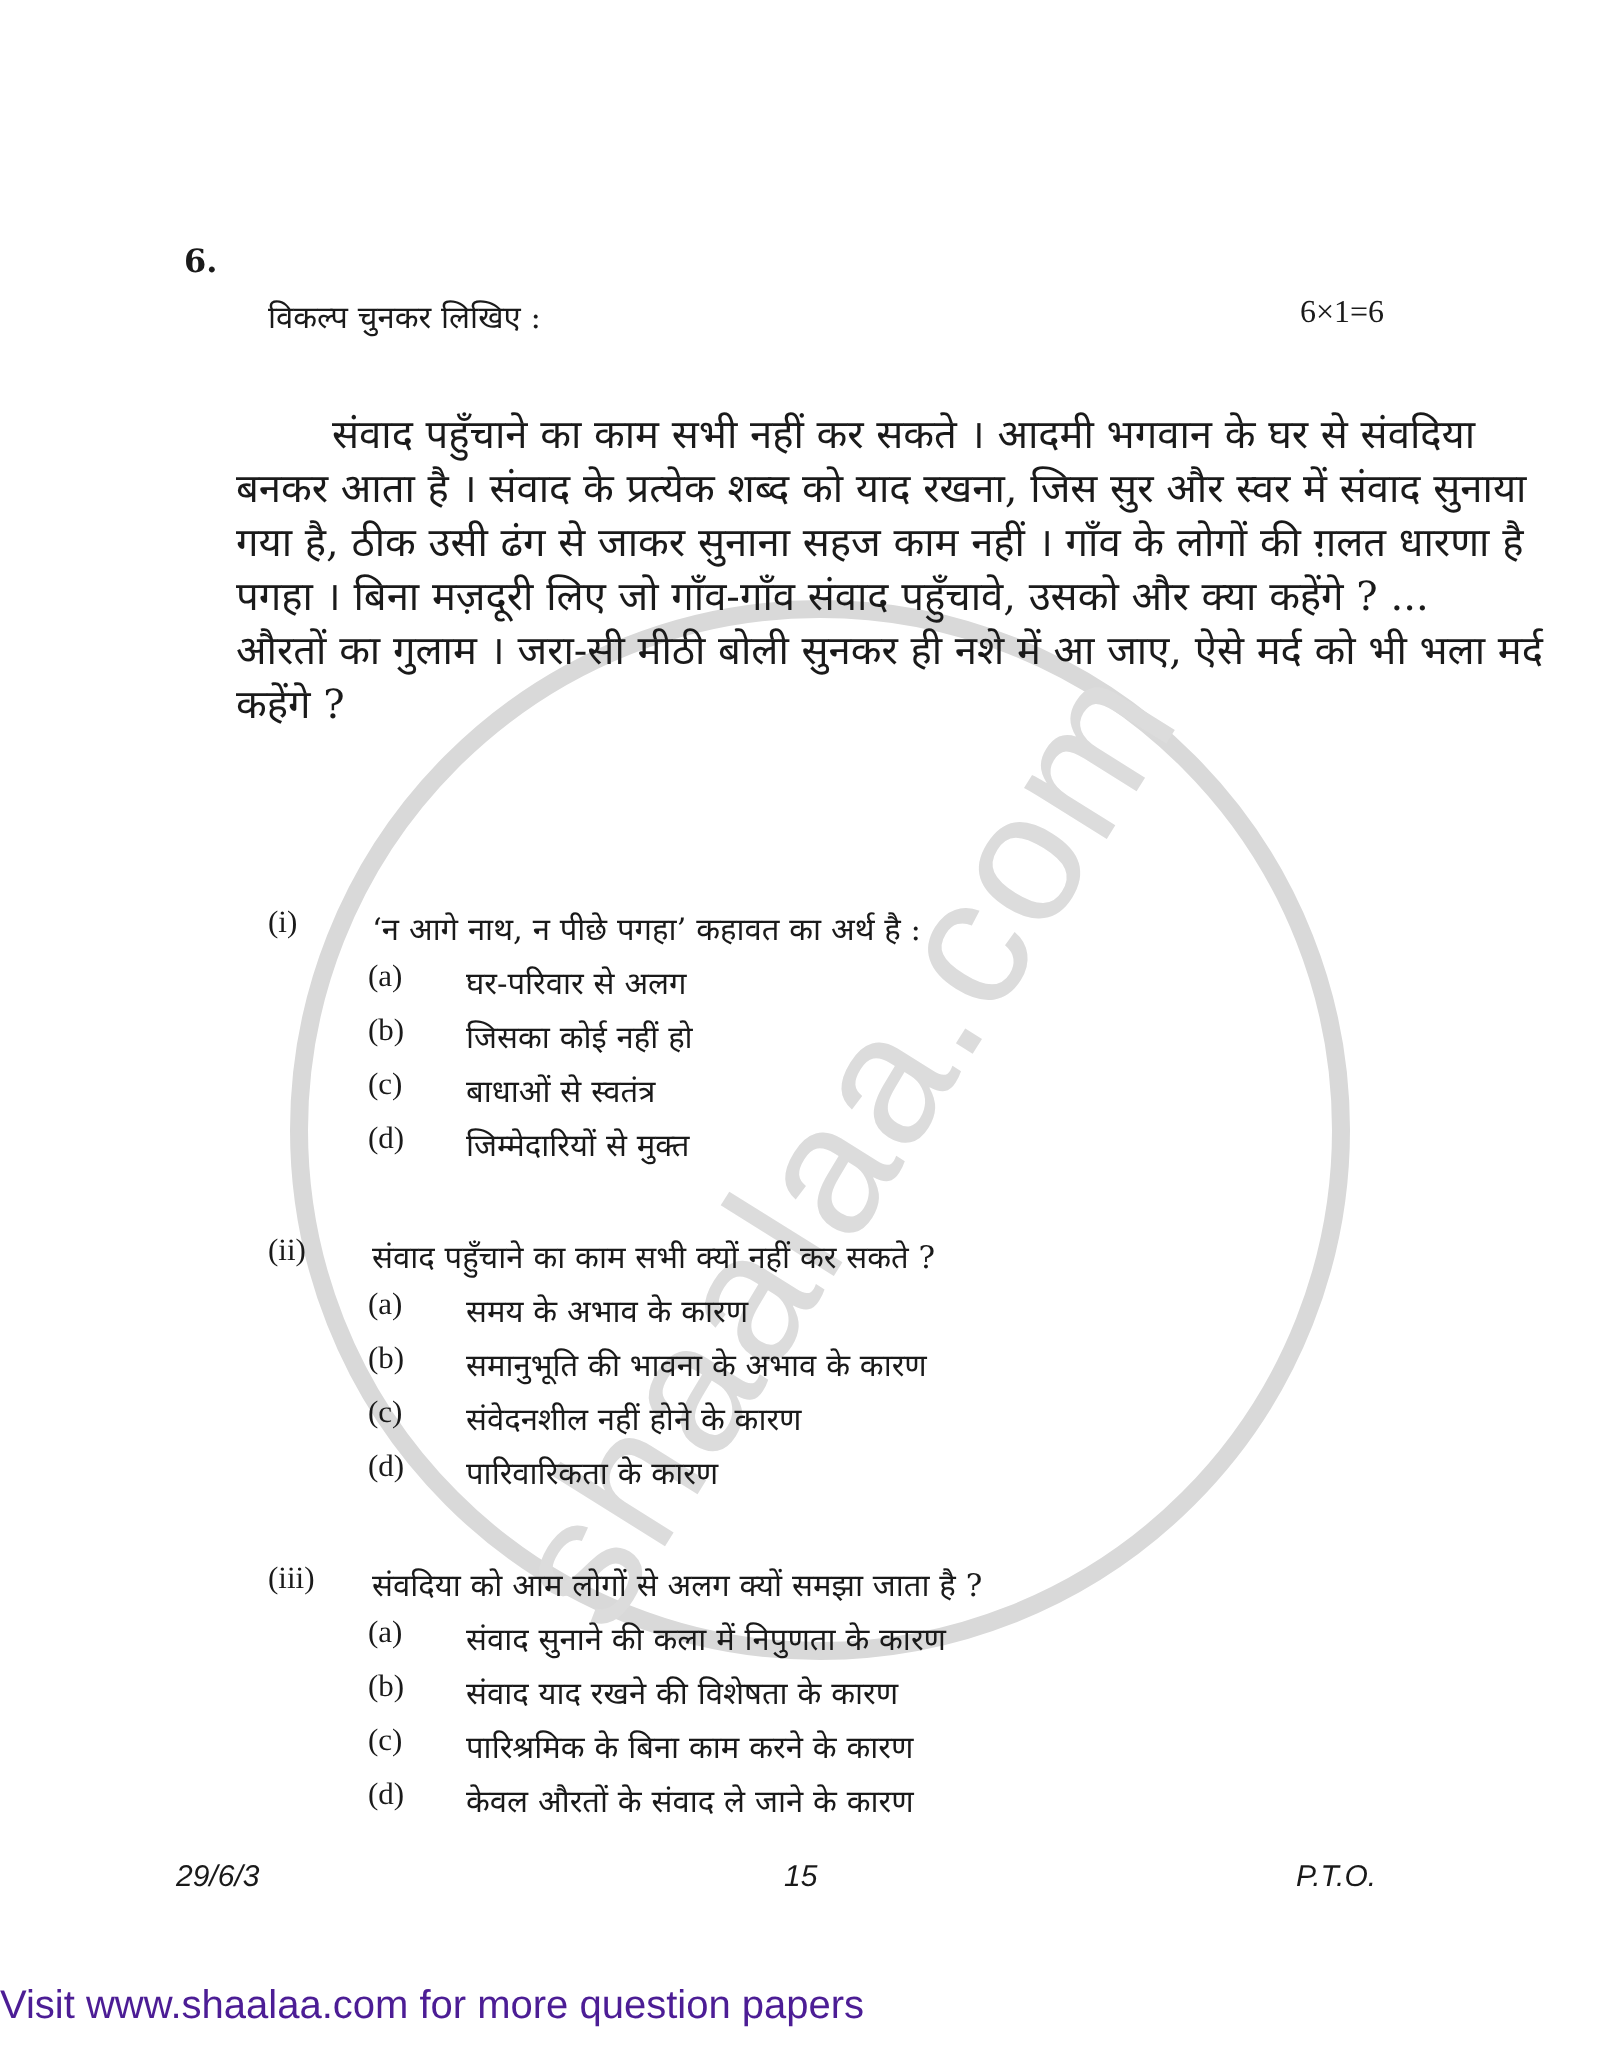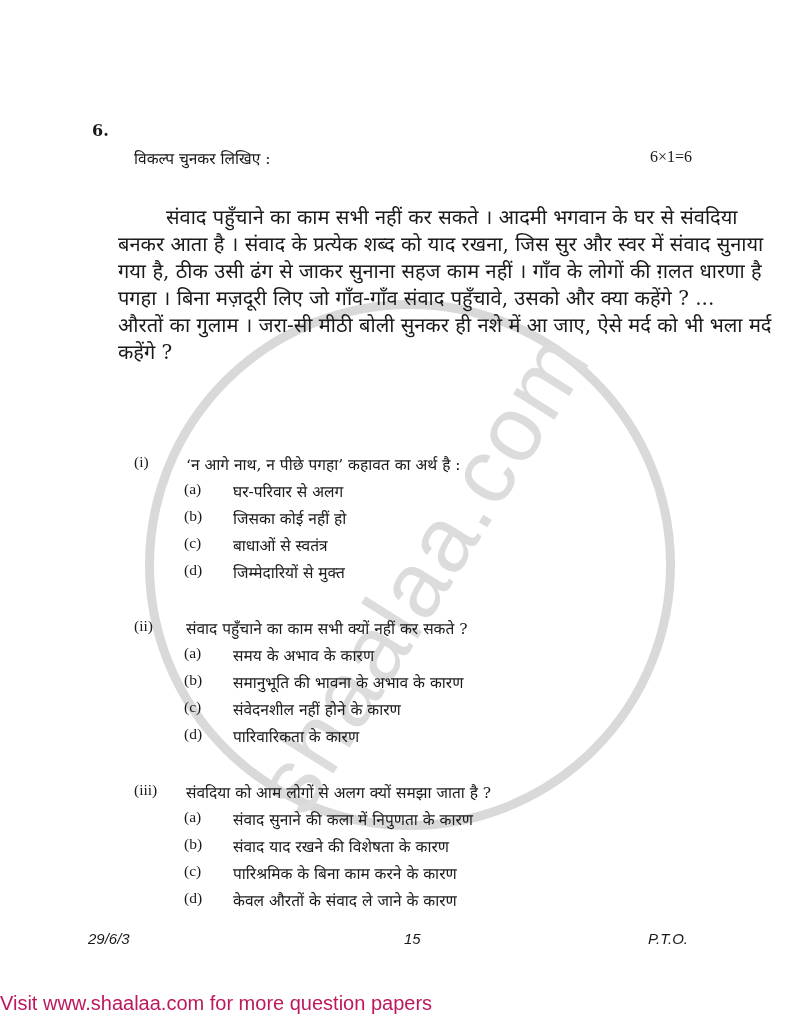--- a/index.html
+++ b/index.html
@@ -29,24 +29,24 @@
   .question { position: absolute; left: 134px; font-size: 15.5px; }
   .q-label { position: absolute; left: 0; top: 0; font-family: "Liberation Serif", serif; font-size: 15.5px; }
   .q-text { position: absolute; left: 52px; top: 0; white-space: nowrap; }
   .opt { position: absolute; left: 50px; white-space: nowrap; }
   .opt-label { position: absolute; left: 0; font-family: "Liberation Serif", serif; }
   .opt-text { position: absolute; left: 49px; }
 
   .footer { position: absolute; top: 930px; font-family: "Liberation Sans", sans-serif;
             font-style: italic; font-size: 15px; }
   .footer-code { left: 88px; }
-  .footer-page { left: 392px; margin-left: 12px; }
+  .footer-page { left: 392px; }
   .footer-pto { left: 648px; }
   .site-note { position: absolute; left: 0; top: 992px; font-family: "Liberation Sans", sans-serif;
-               font-size: 20px; color: #be185d; white-space: nowrap; }
+               font-size: 20px; color: #4c1d95; white-space: nowrap; }
 </style>
 </head>
 <body>
 
 <div class="page">
 
   <div class="watermark"></div>
   <div class="watermark-text">shaalaa.com</div>
 
   <div class="content" style="left:0;top:0;width:800px;height:1035px;">

